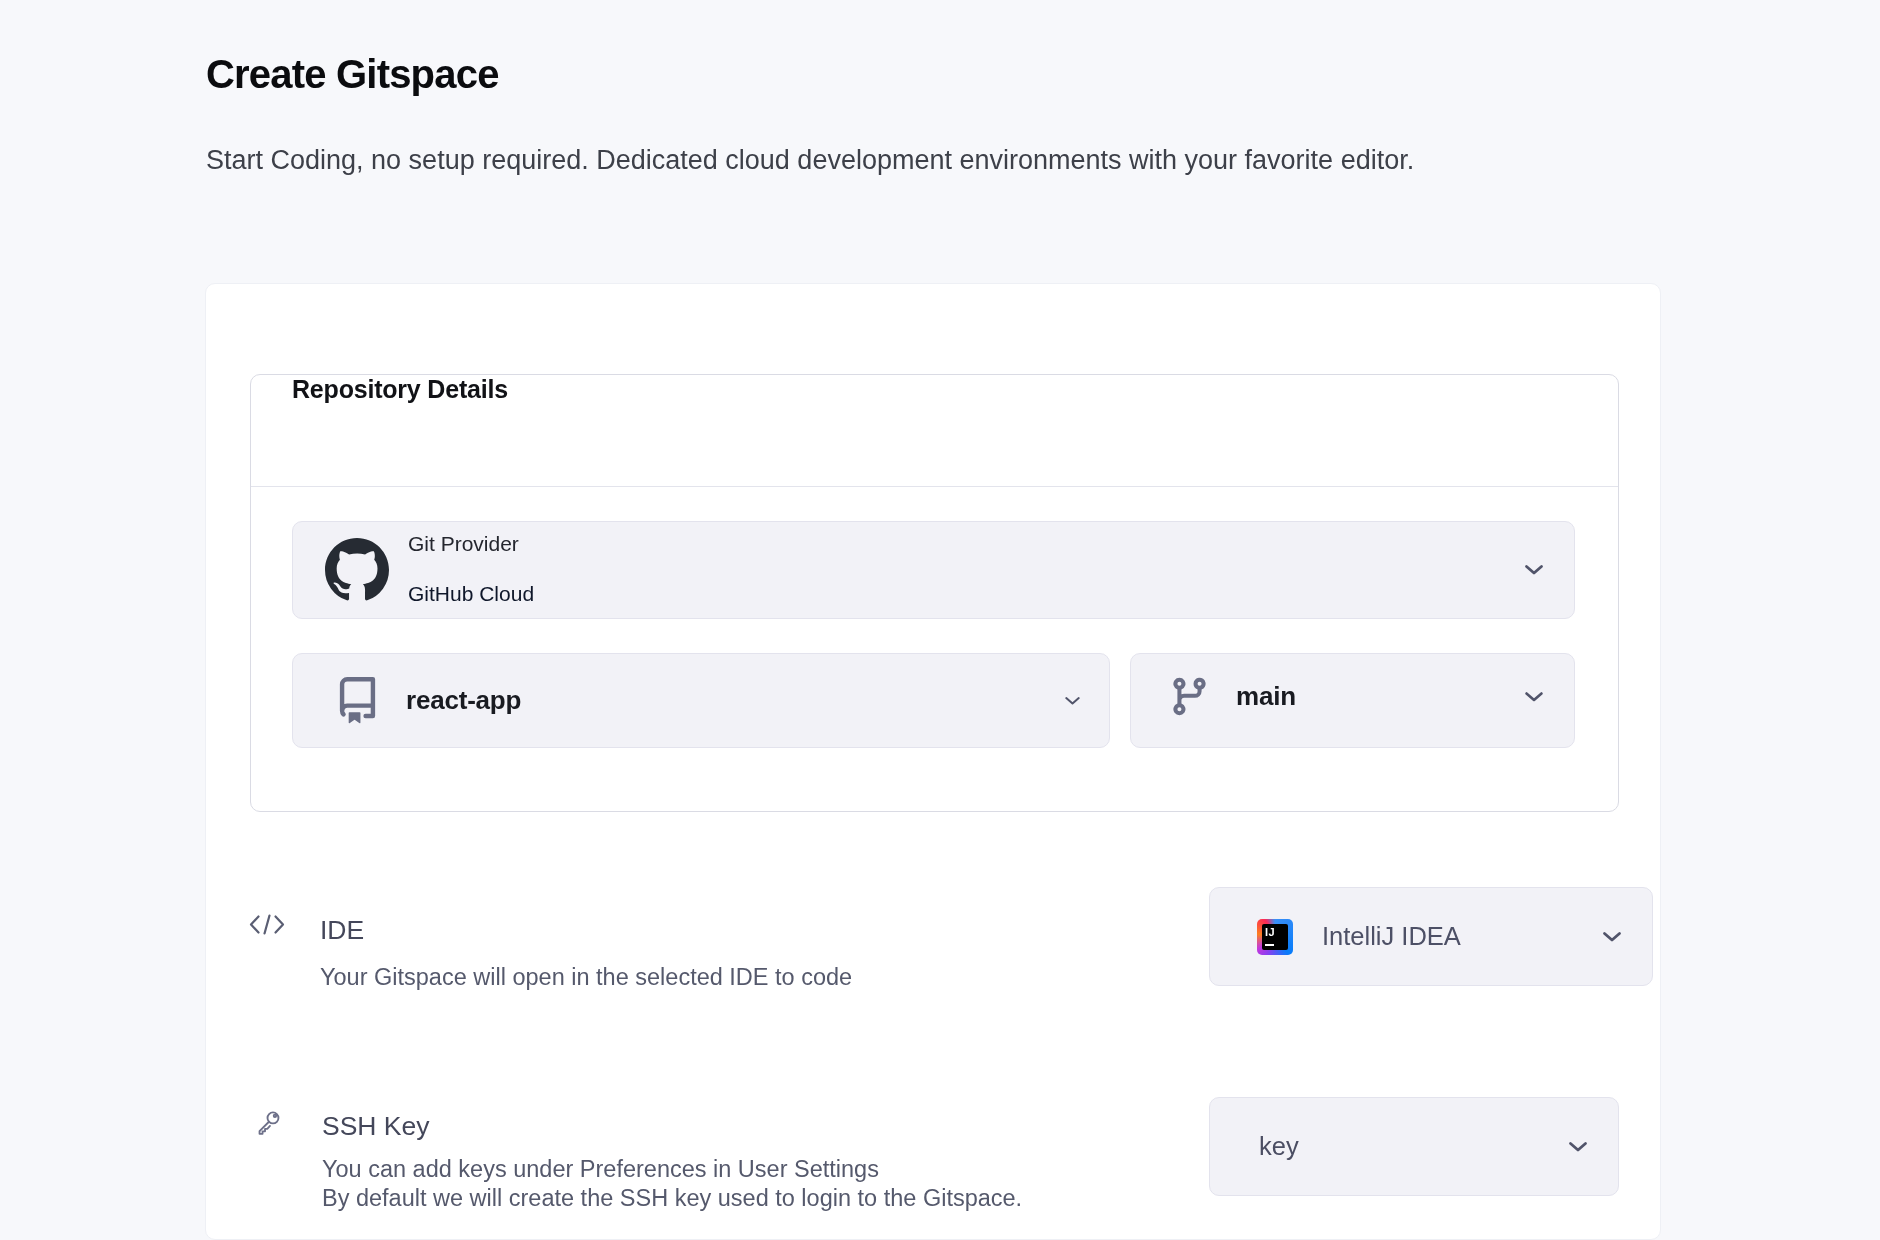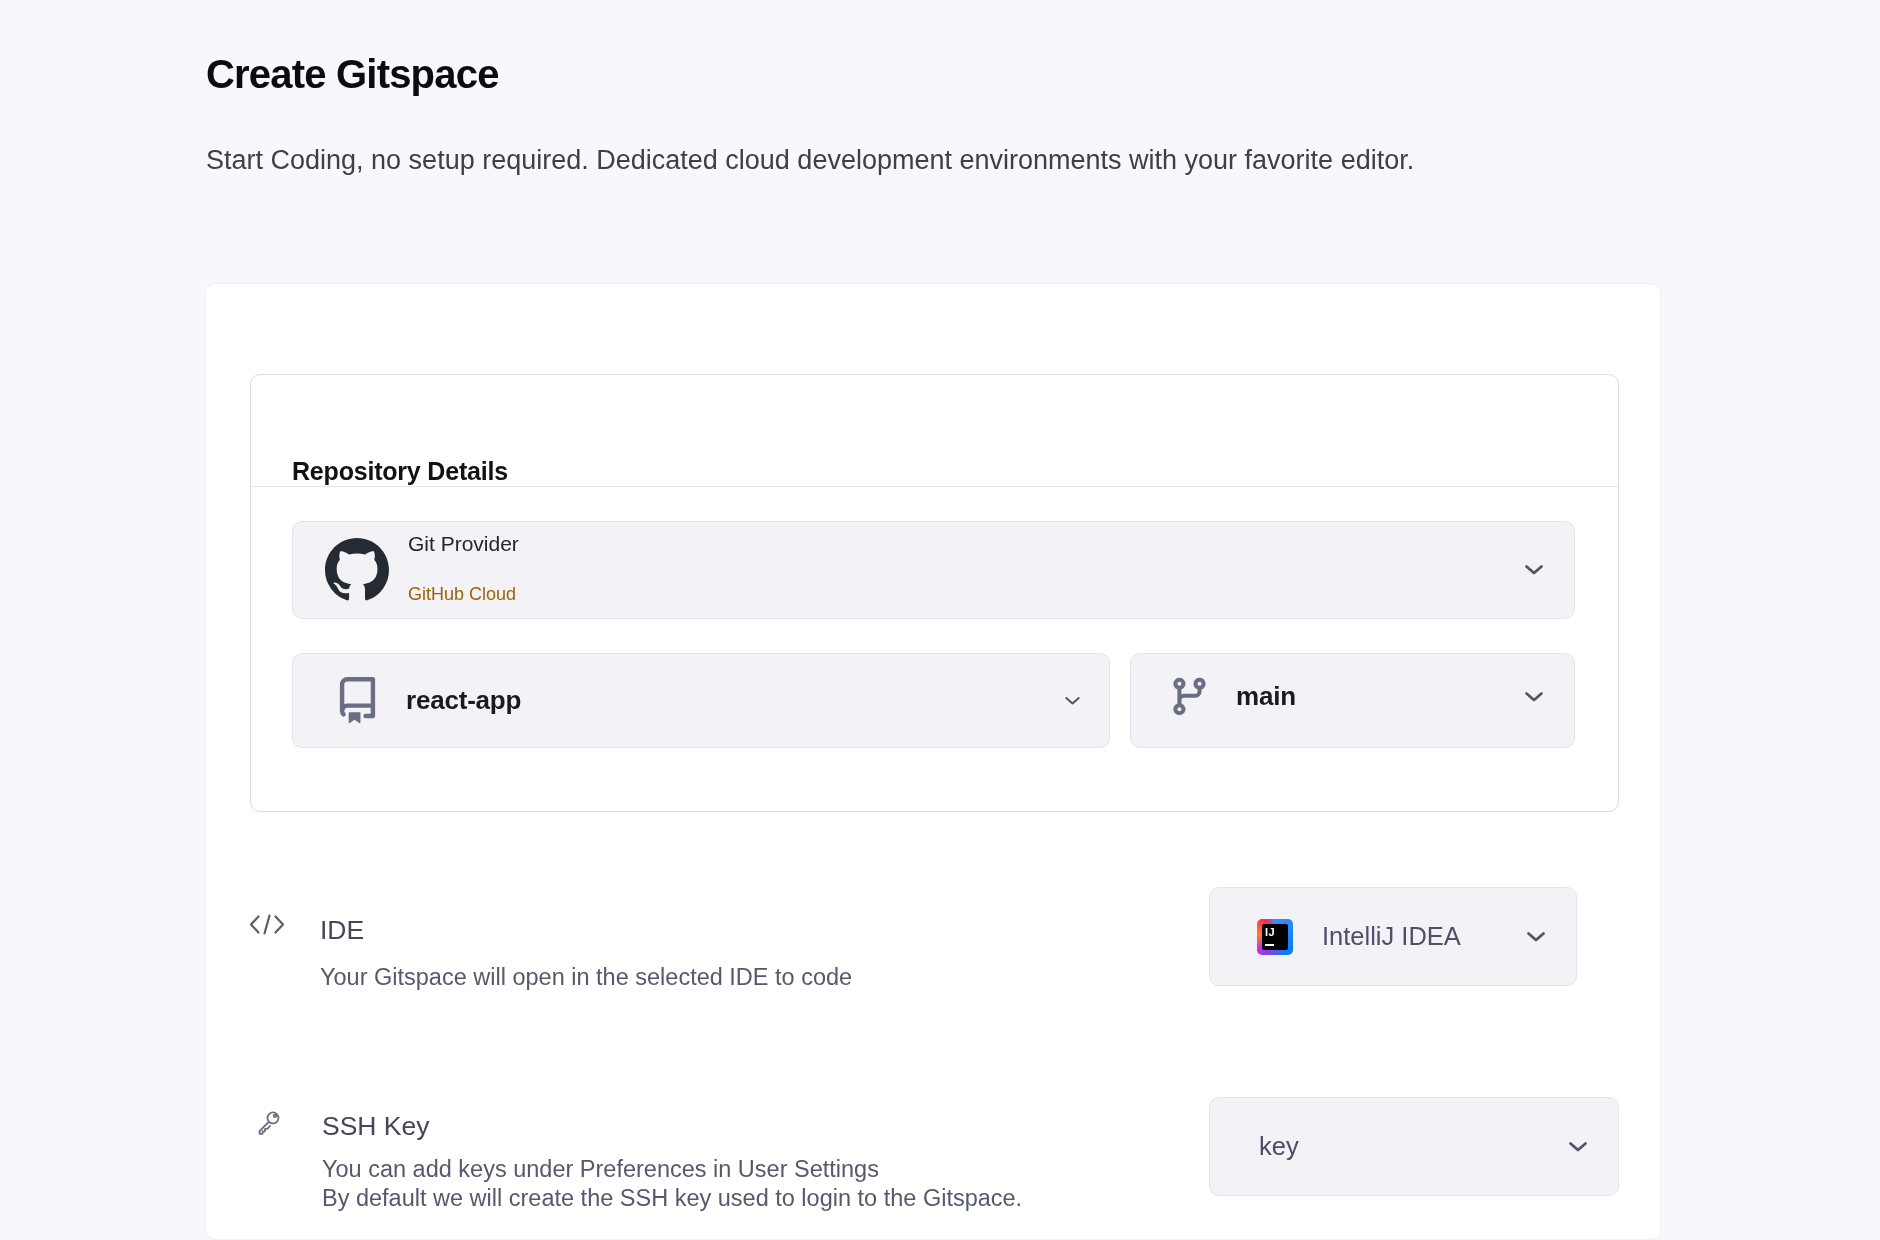--- a/index.html
+++ b/index.html
@@ -20,49 +20,49 @@
   .main-card{
     position:absolute;left:205px;top:283px;width:1456px;height:957px;
     background:#ffffff;border:1px solid #eef0f5;border-radius:10px;
     box-sizing:border-box;
   }
   .repo-card{
     position:absolute;left:44px;top:90px;width:1369px;height:438px;
     border:1px solid #dadbe4;border-radius:10px;box-sizing:border-box;background:#fff;
   }
   .repo-card-header{
-    height:112px;border-bottom:1px solid #e3e4ec;display:flex;align-items:flex-end;
+    height:112px;border-bottom:1px solid #e3e4ec;display:flex;align-items:flex-start;
     padding-left:41px;box-sizing:border-box;
   }
   .repo-card-heading{font-size:25px;font-weight:700;color:#111216;letter-spacing:-0.2px;}
   .repo-card-body{padding:34px 43px 0 41px;}
   .select{
     background:#f2f2f7;border:1px solid #e3e3ed;border-radius:10px;
     display:flex;align-items:center;box-sizing:border-box;cursor:pointer;
   }
   .select-provider{height:98px;padding:0 30px 0 32px;}
   .provider-texts{margin-left:19px;display:flex;flex-direction:column;}
   .provider-label{font-size:21px;line-height:26px;color:#24262e;font-weight:500;}
-  .provider-value{font-size:18px;line-height:32px;color:#a16207;margin-top:21px;font-weight:400;}
+  .provider-value{font-size:21px;line-height:32px;color:#0f172a;margin-top:21px;font-weight:400;}
   .selects-row{margin-top:34px;display:flex;gap:20px;}
   .select-repo{width:818px;height:95px;padding:0 28px 0 41px;}
   .select-branch{flex:1;height:95px;padding:0 30px 8px 37px;}
   .select-value{margin-left:25px;font-size:26px;font-weight:600;color:#191b21;letter-spacing:-0.2px;}
   .chev{margin-left:auto;display:flex;align-items:center;}
   .chev svg{display:block;}
   .icon-cell svg{display:block;}
 
   
   .field-icon{position:absolute;}
   .field-label{position:absolute;font-size:26.5px;font-weight:500;color:#44475a;line-height:30px;}
   .field-desc{position:absolute;font-size:23.5px;color:#55596c;line-height:31px;font-weight:400;}
   .code-icon{left:42px;top:630px;}
   .ide-label{left:114px;top:631px;}
   .ide-desc{left:114px;top:678px;}
-  .ide-select{position:absolute;left:1003px;top:603px;width:368px;height:99px;padding:0 30px 0 47px;}
+  .ide-select{position:absolute;left:1003px;top:603px;width:444px;height:99px;padding:0 30px 0 47px;}
   .ide-value{margin-left:29px;font-size:25.5px;font-weight:500;color:#4d5066;}
   .key-icon{left:46px;top:824px;}
   .ssh-label{left:116px;top:827px;}
   .ssh-desc{left:116px;top:871px;line-height:29px;}
   .key-select{position:absolute;left:1003px;top:813px;width:410px;height:99px;padding:0 30px 0 49px;}
   .key-value{font-size:25.5px;font-weight:500;color:#4b4e63;}
 
   
   .ij-logo{
     position:relative;width:36px;height:36px;border-radius:5px;flex:0 0 36px;

